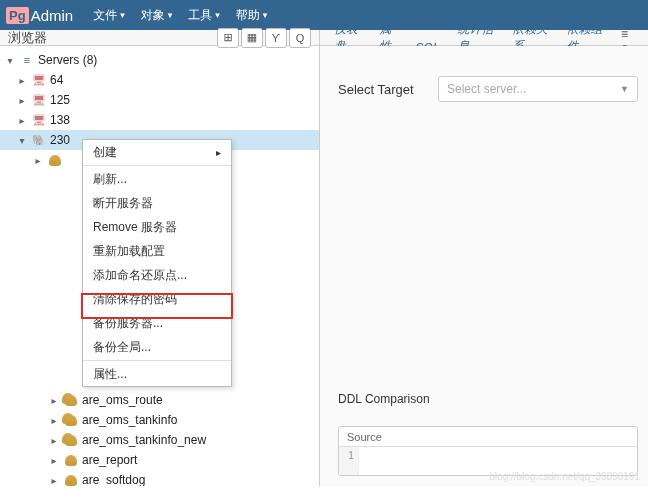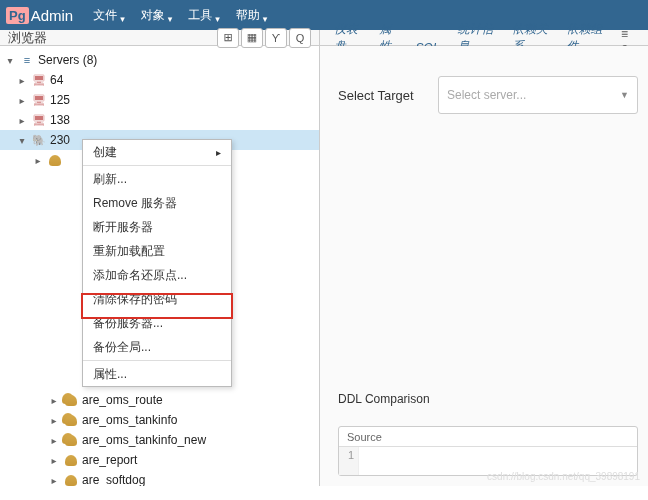--- a/index.html
+++ b/index.html
@@ -3,21 +3,21 @@
 <meta charset="utf-8">
 <style>
 * { box-sizing: border-box; margin: 0; padding: 0; font-family: "Segoe UI", Arial, sans-serif; font-size: 12px; }
 body { width: 648px; height: 500px; overflow: hidden; background: #fff; color: #333; }
 
 
 .header { height: 30px; background: #326690; color: #fff; display: flex; align-items: center; padding: 0 6px; }
 .logo { display: flex; align-items: center; margin-right: 12px; }
 .logo-badge { background: #fca5a5; color: #326690; font-weight: bold; padding: 1px 3px; border-radius: 2px; margin-right: 2px; font-size: 13px; }
 .logo-text { font-size: 15px; font-weight: 400; }
-.menu-item { padding: 0 8px; display: flex; align-items: flex-end; cursor: pointer; }
+.menu-item { padding: 0 8px; display: flex; align-items: center; cursor: pointer; }
 .menu-item .caret { margin-left: 3px; font-size: 9px; }
 
 
 .subheader { height: 16px; background: #f7f7f7; border-bottom: 1px solid #ccc; display: flex; align-items: center; }
 .sub-left { width: 320px; display: flex; align-items: center; padding: 0 8px; border-right: 1px solid #ccc; height: 100%; }
 .sub-left-title { flex: 1; color: #444; font-size: 13px; }
 .tool-btn { width: 22px; height: 20px; border: 1px solid #bbb; background: #fff; border-radius: 3px; margin-left: 2px; display: flex; align-items: center; justify-content: center; color: #555; font-size: 11px; cursor: pointer; }
 .sub-right { flex: 1; display: flex; align-items: flex-end; padding: 0 8px; font-style: italic; }
 .tab { padding: 0 6px; color: #326690; font-size: 12px; cursor: pointer; }
 .tab + .tab { margin-left: 6px; }
@@ -50,21 +50,21 @@
 
 .ctx-menu { position: absolute; left: 82px; top: 93px; width: 150px; background: #fff; border: 1px solid #bbb; box-shadow: 2px 2px 5px rgba(0,0,0,0.15); z-index: 10; }
 .ctx-item { height: 24px; padding: 0 10px; display: flex; align-items: center; cursor: pointer; color: #333; }
 .ctx-item .arrow { margin-left: auto; font-size: 10px; }
 .ctx-sep { height: 1px; background: #ddd; margin: 1px 0; }
 .ctx-highlight { position: absolute; left: 81px; top: 247px; width: 152px; height: 26px; border: 2px solid #d93025; z-index: 11; pointer-events: none; }
 
 
 .field-row { display: flex; align-items: center; margin-bottom: 10px; }
 .field-label { width: 100px; color: #333; font-size: 13px; }
-.select-box { flex: 1; height: 38px; border: 1px solid #ccc; background: #fff; border-radius: 3px; display: flex; align-items: center; padding: 0 8px; color: #aaa; cursor: pointer; }
+.select-box { flex: 1; height: 26px; border: 1px solid #ccc; background: #fff; border-radius: 3px; display: flex; align-items: center; padding: 0 8px; color: #aaa; cursor: pointer; }
 .select-box .caret { margin-left: auto; color: #888; font-size: 9px; }
 
 .ddl-panel { position: absolute; bottom: 10px; left: 18px; right: 10px; }
 .ddl-title { color: #333; font-size: 12px; margin-bottom: 4px; }
 .ddl-box { border: 1px solid #ccc; background: #fff; border-radius: 3px; margin-top: 20px; }
 .ddl-header { height: 20px; border-bottom: 1px solid #ddd; padding: 0 8px; display: flex; align-items: center; color: #666; font-size: 11px; }
 .ddl-body { height: 28px; display: flex; }
 .ddl-ln { width: 20px; background: #f5f5f5; border-right: 1px solid #eee; text-align: right; padding: 2px 4px 0 0; color: #999; font-size: 11px; }
 
 .watermark { position: absolute; bottom: 4px; right: 8px; color: #ddd; font-size: 10px; }
@@ -195,24 +195,24 @@
     <div class="ctx-menu">
       <div class="ctx-item">
         <span>创建</span>
         <span class="arrow">▸</span>
       </div>
       <div class="ctx-sep"></div>
       <div class="ctx-item">
           <span>刷新...</span>
         </div>
       <div class="ctx-item">
+          <span>断开服务器</span>
+        </div>
+      <div class="ctx-item">
           <span>Remove 服务器</span>
-        </div>
-      <div class="ctx-item">
-          <span>断开服务器</span>
         </div>
       <div class="ctx-item">
           <span>重新加载配置</span>
         </div>
       <div class="ctx-item">
           <span>添加命名还原点...</span>
         </div>
       <div class="ctx-item">
           <span>清除保存的密码</span>
         </div>
@@ -242,15 +242,15 @@
     <div class="ddl-panel">
       <div class="ddl-title">DDL Comparison</div>
       <div class="ddl-box">
         <div class="ddl-header">Source</div>
         <div class="ddl-body">
           <div class="ddl-ln">1</div>
         </div>
       </div>
     </div>
 
-    <div class="watermark">csdn://blog.csdn.net/qq_39898191</div>
+    <div class="watermark">blog://blog.csdn.net/qq_39898191</div>
   </div>
 </div>
 
 </body></html>

